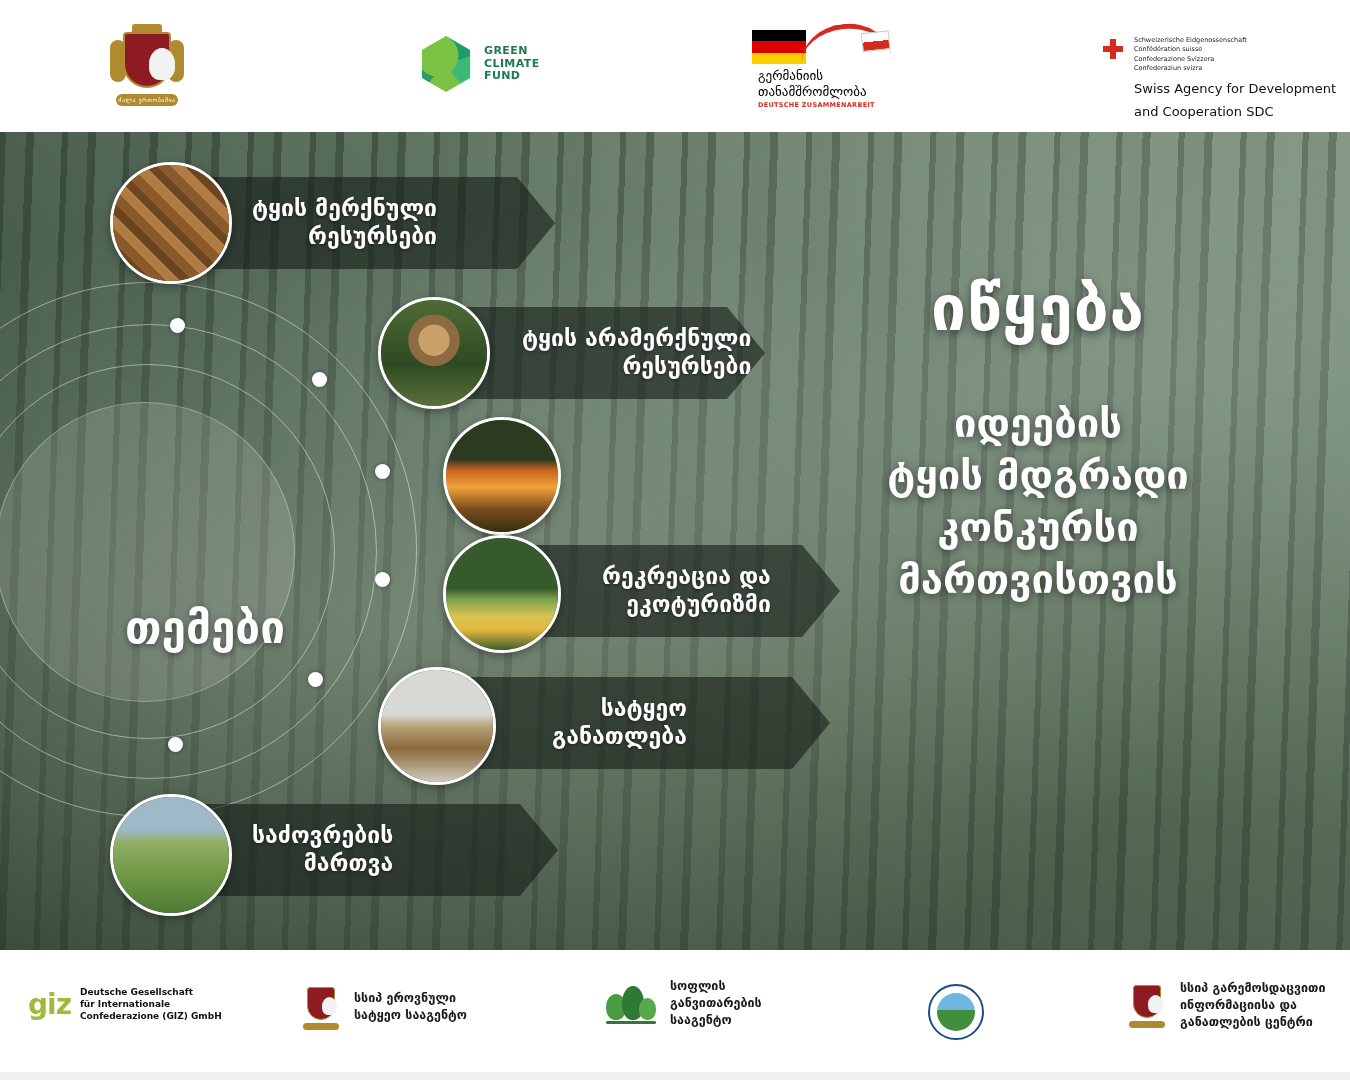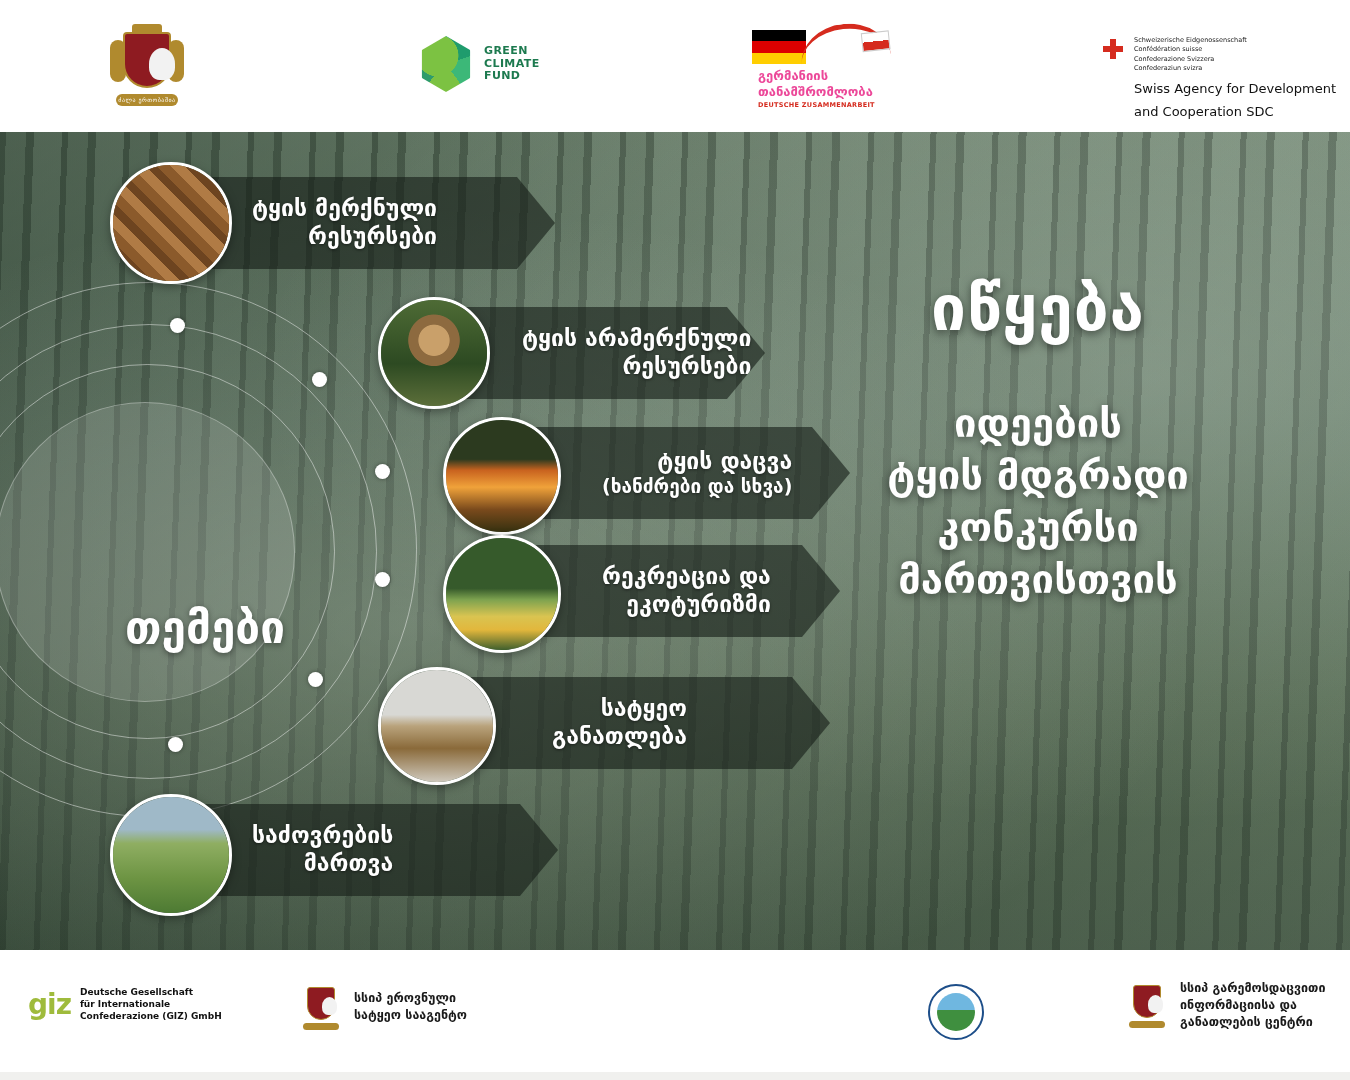--- a/index.html
+++ b/index.html
@@ -68,21 +68,21 @@
     position: absolute; left: 48px; top: -6px; width: 90px; height: 44px;
     border-top: 5px solid #d52b1e;
     border-radius: 60% 60% 0 0 / 100% 100% 0 0;
     transform: rotate(-6deg);
   }
   .de-swoosh:after {
     content: ""; position: absolute; right: 0; top: 6px; width: 26px; height: 17px;
     background: linear-gradient(#fff 0 50%, #d52b1e 50% 100%);
     border: 1px solid #ccc;
   }
-  .de-text { font-size: 13px; color: #ec4899; line-height: 1.2; font-weight: bold; }
+  .de-text { font-size: 13px; color: #000000; line-height: 1.2; font-weight: normal; }
   .de-sub { font-size: 6.5px; color: #d52b1e; font-weight: bold; letter-spacing: .3px; margin-top: 2px; }
 
   
   .ch { display: flex; align-items: flex-start; gap: 8px; }
   .ch-cross { width: 26px; height: 26px; position: relative; }
   .ch-cross .v { position: absolute; left: 10px; top: 3px; width: 6px; height: 20px; background: #d52b1e; }
   .ch-cross .h { position: absolute; left: 3px; top: 10px; width: 20px; height: 6px; background: #d52b1e; }
   .ch-lines { font-size: 6.5px; color: #222; line-height: 1.45; }
   .ch-name { font-size: 13px; font-weight: normal; color: #111; line-height: 1.35; margin-top: 6px; }
 
@@ -287,26 +287,20 @@
   <div class="banner big" style="left:410px; top:175px; width:355px;">
     <span>
       <span>ტყის არამერქნული</span><br>
       <span>რესურსები</span>
     </span>
   </div>
   <div class="photo p-mush" style="left:378px; top:165px; width:112px; height:112px;">
       <div class="inner"></div>
     </div>
 
-  <div class="banner big" style="left:490px; top:295px; width:360px;">
-    <span>
-      <span>ტყის დაცვა</span>
-      <span class="sub">(ხანძრები და სხვა)</span>
-    </span>
-  </div>
   <div class="photo p-fire" style="left:443px; top:285px; width:118px; height:118px;">
       <div class="inner"></div>
     </div>
 
   <div class="banner big" style="left:490px; top:413px; width:350px;">
     <span>
       <span>რეკრეაცია და</span><br>
       <span>ეკოტურიზმი</span>
     </span>
   </div>
@@ -360,20 +354,33 @@
           <div class="horse"></div>
         </div>
       <div class="ribbon"></div>
     </div>
     <div class="lbl-ka">
       <div>სსიპ ეროვნული</div>
       <div>სატყეო სააგენტო</div>
     </div>
   </div>
 
+  <div class="logo-slot" style="left:604px; top:28px; gap:12px;">
+    <div class="forest-mark">
+      <div class="t1"></div>
+        <div class="t2"></div>
+        <div class="t3"></div>
+        <div class="ground"></div>
+    </div>
+    <div class="lbl-ka">
+      <div>სოფლის</div>
+      <div>განვითარების</div>
+      <div>სააგენტო</div>
+    </div>
+  </div>
 
   <div class="logo-slot" style="left:928px; top:34px;">
     <div class="env-mark"></div>
   </div>
 
   <div class="logo-slot" style="left:1126px; top:30px; gap:12px;">
     <div class="coa-sm">
       <div class="shield">
           <div class="horse"></div>
         </div>

